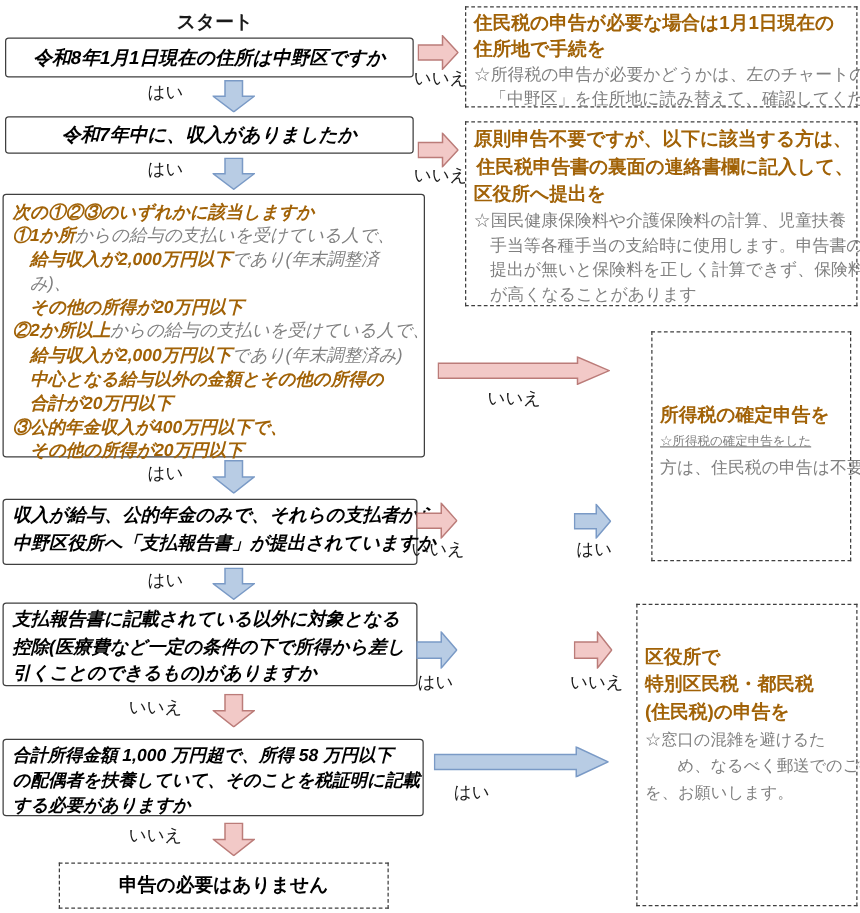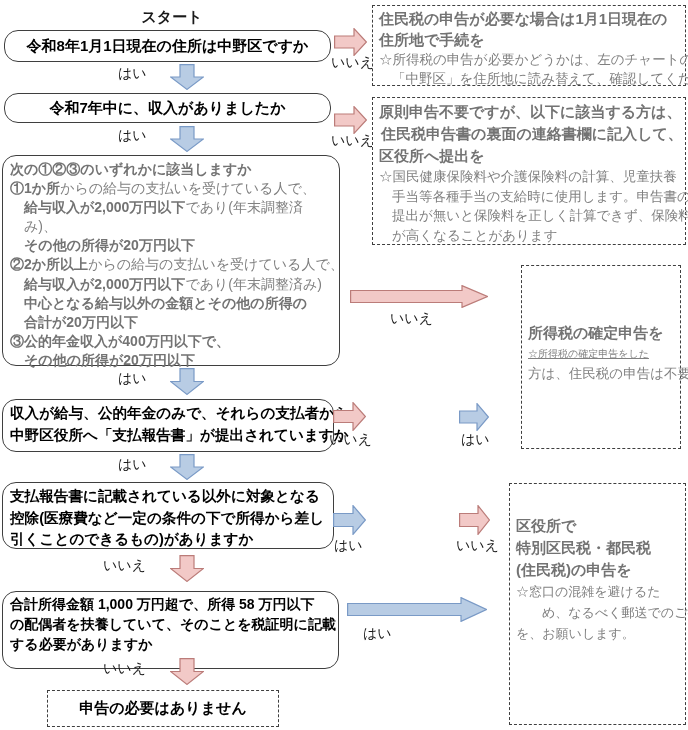--- a/index.html
+++ b/index.html
@@ -1,25 +1,25 @@
 <!DOCTYPE html>
 <html><head>
 <meta charset="utf-8">
 <style>
   html,body{margin:0;padding:0;background:#fff;}
   body{font-family:"Liberation Sans",sans-serif;color:#000;}
   #canvas{position:relative;width:688px;height:730px;background:#fff;overflow:hidden;}
-  .box{position:absolute;background:#fff;border:1.6px solid #3f3f3f;border-radius:14px;
-       font-weight:bold;font-size:15px;box-sizing:border-box;}
+  .box{position:absolute;background:#fff;border:1.6px solid #3f3f3f;border-radius:3px;
+       font-weight:bold;font-size:15px;box-sizing:border-box;font-style:italic;}
   .center{display:flex;align-items:center;justify-content:center;text-align:center;}
   .dashedbox{position:absolute;background:#fff;border:1.3px dashed #3f3f3f;box-sizing:border-box;}
   .lbl{position:absolute;font-size:14px;font-weight:normal;color:#1a1a1a;white-space:nowrap;}
   .arrow{position:absolute;line-height:0;}
   .line{white-space:nowrap;line-height:19px;}
-  .b{font-weight:bold;color:#737373;}
+  .b{font-weight:bold;color:#a16207;}
   .g{font-weight:normal;color:#808080;}
   .ind{padding-left:14px;}
   .gind{padding-left:13px;}
   .q3line{line-height:19.1px;font-size:14px;white-space:nowrap;}
   .bigline{line-height:21.5px;font-size:14.6px;white-space:nowrap;}
 </style>
 </head>
 <body>
 
 <div id="canvas">
@@ -87,34 +87,34 @@
     <div class="bigline">引くことのできるもの)がありますか</div>
   </div>
 
   <div class="lbl" style="left:103px;top:557px;">いいえ</div>
   <div class="arrow" style="left:170px;top:555px;">
     <svg width="34" height="27">
         <polygon points="10,0.6 24,0.6 24,13.5 33.4,13.5 17,26.4 0.6,13.5 10,13.5" fill="#f2c9c7" stroke="#bb7c79" stroke-width="1.2"></polygon>
       </svg>
   </div>
 
-  <div class="box" style="left:2px;top:591px;width:337px;height:78px;padding:2px 0 0 7px;">
+  <div class="box" style="left:2px;top:591px;width:337px;height:62px;padding:2px 0 0 7px;">
     <div class="line" style="line-height:20px;font-size:14px;">合計所得金額 1,000 万円超で、所得 58 万円以下</div>
     <div class="line" style="line-height:20px;font-size:14px;">の配偶者を扶養していて、そのことを税証明に記載</div>
     <div class="line" style="line-height:20px;font-size:14px;">する必要がありますか</div>
   </div>
 
   <div class="lbl" style="left:103px;top:660px;">いいえ</div>
   <div class="arrow" style="left:170px;top:658px;">
     <svg width="34" height="27">
         <polygon points="10,0.6 24,0.6 24,13.5 33.4,13.5 17,26.4 0.6,13.5 10,13.5" fill="#f2c9c7" stroke="#bb7c79" stroke-width="1.2"></polygon>
       </svg>
   </div>
 
-  <div class="dashedbox center" style="left:47px;top:690px;width:232px;height:37px;font-weight:bold;font-size:15px;">
+  <div class="dashedbox center" style="left:47px;top:690px;width:264px;height:37px;font-weight:bold;font-size:15px;">
     <span>申告の必要はありません</span>
   </div>
 
   <div class="arrow" style="left:334px;top:28px;">
     <svg width="33" height="28">
         <polygon points="0.6,8 20,8 20,0.6 32.4,14 20,27.4 20,20 0.6,20" fill="#f2c9c7" stroke="#bb7c79" stroke-width="1.2"></polygon>
       </svg>
   </div>
   <div class="lbl" style="left:331px;top:54px;">いいえ</div>
 

